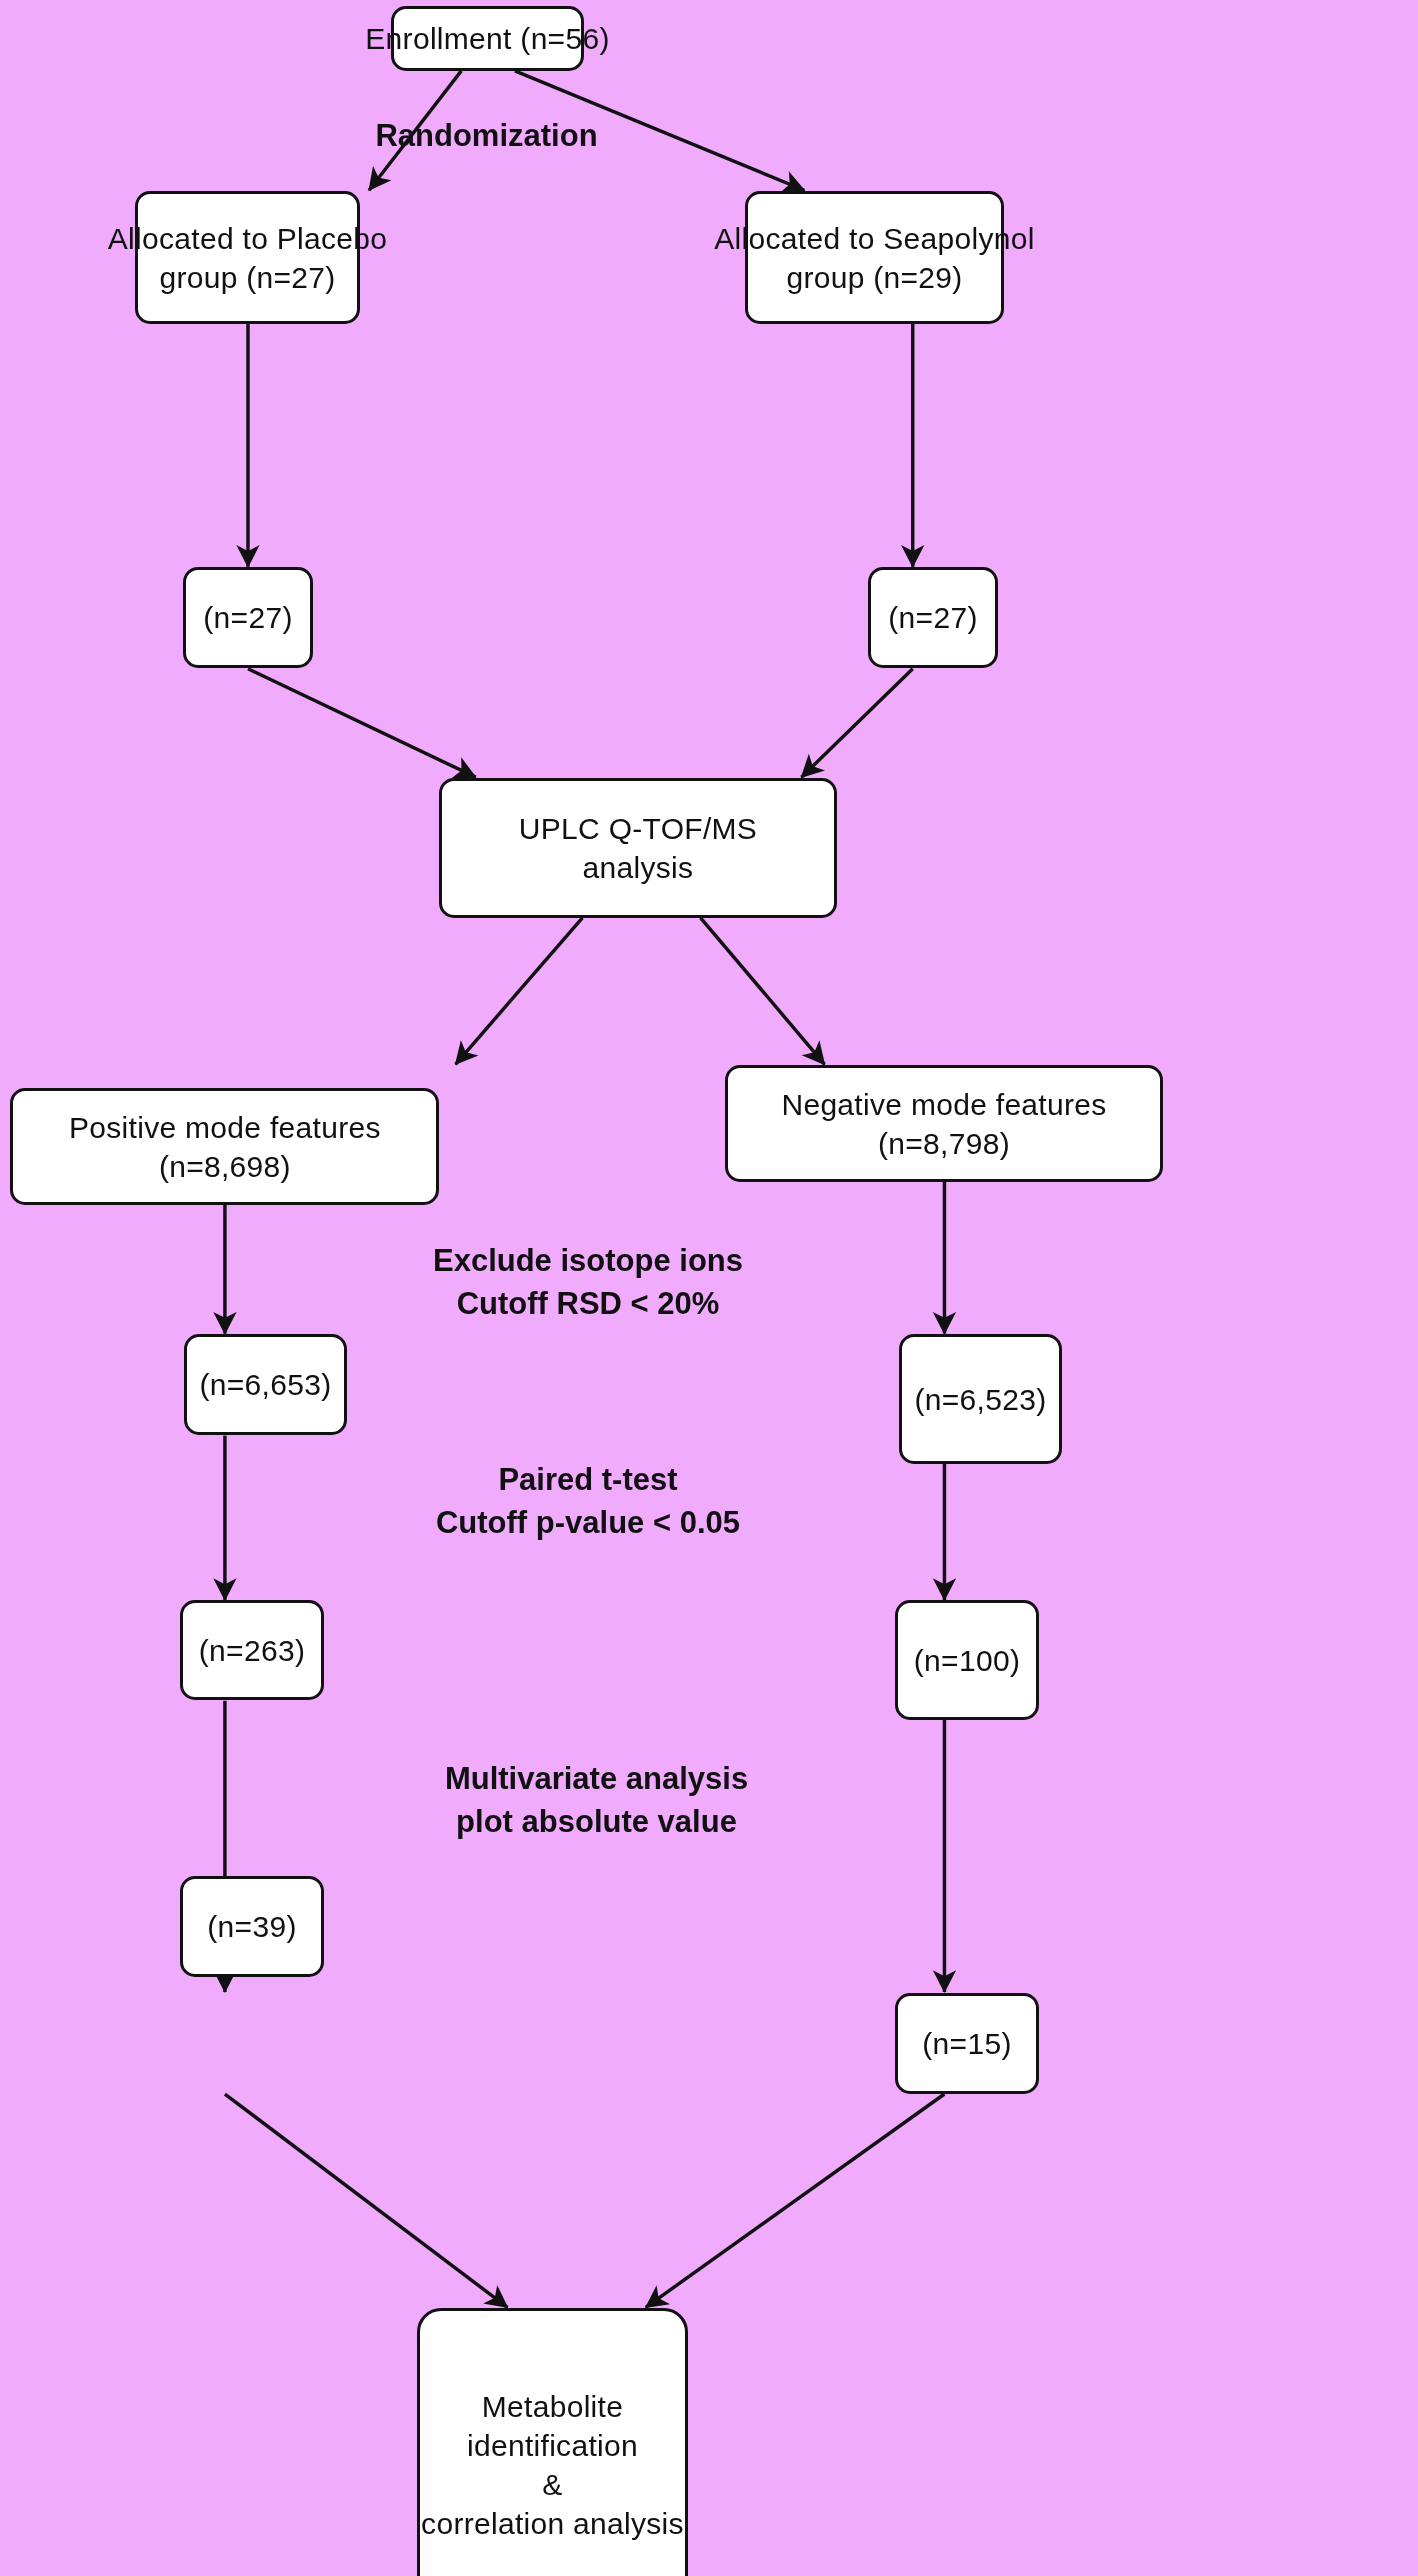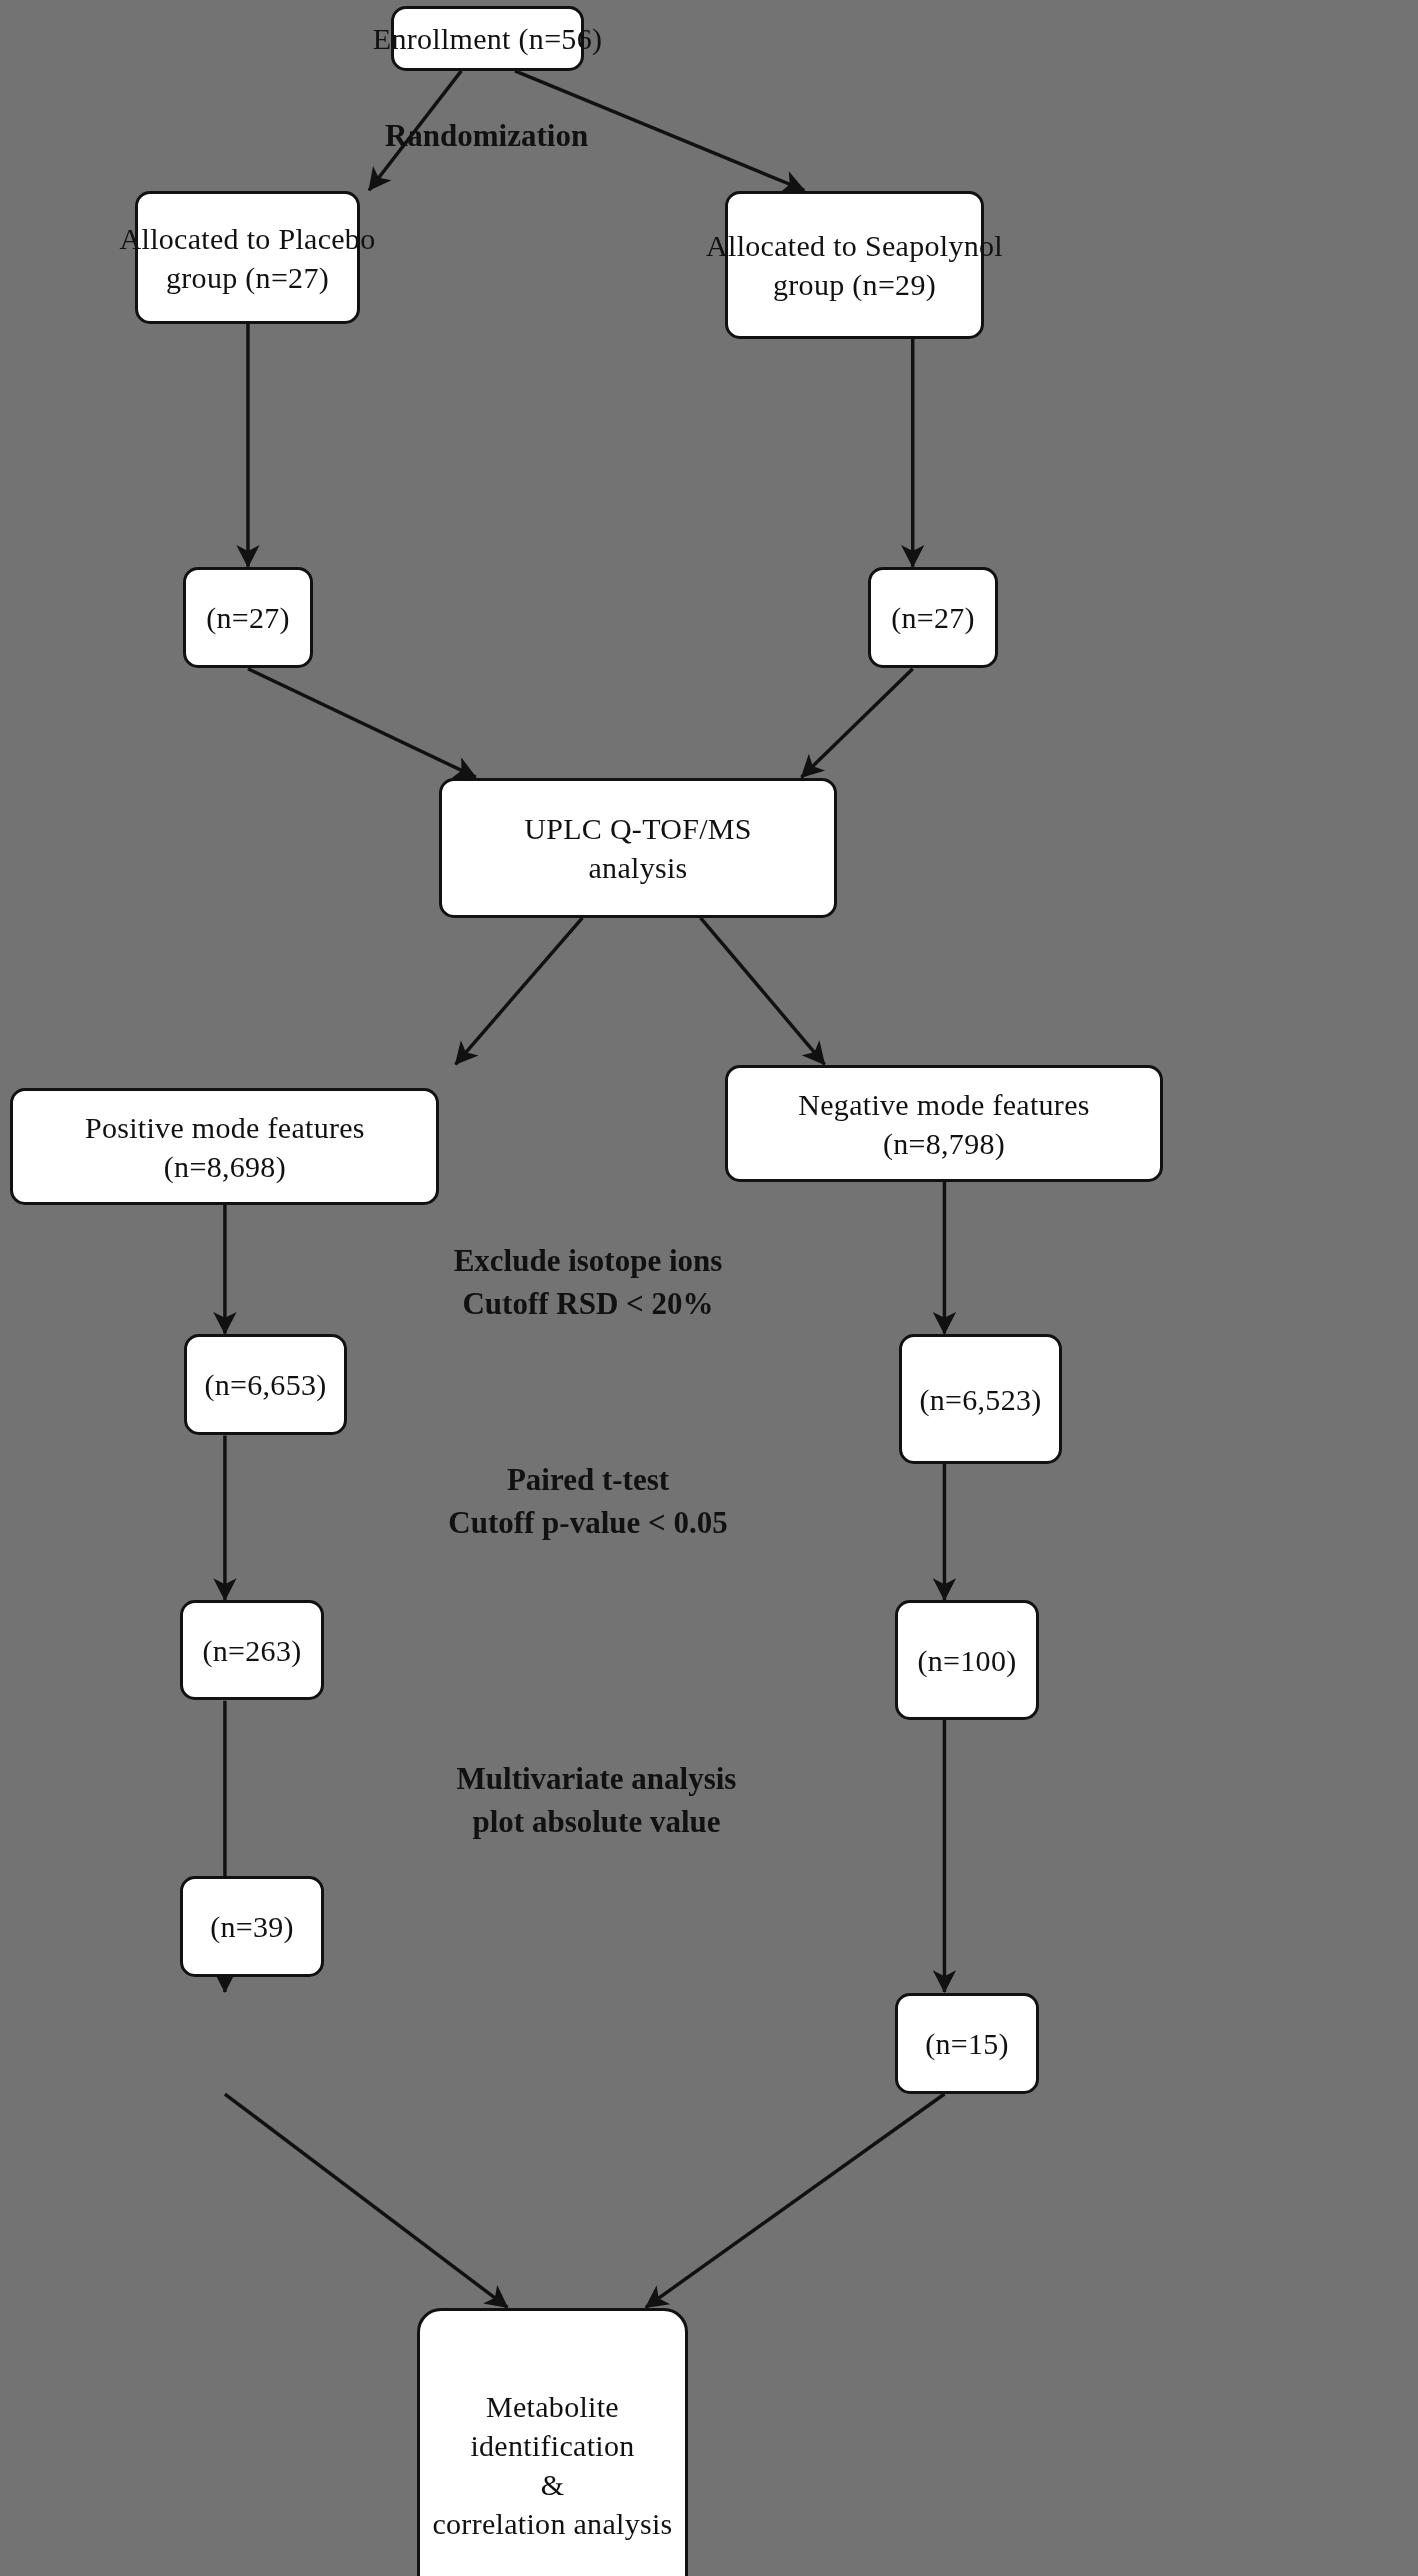--- a/index.html
+++ b/index.html
@@ -4,22 +4,22 @@
 <style>
   html, body {
     margin: 0;
     padding: 0;
     background: #ffffff;
   }
   #stage {
     position: relative;
     width: 1419px;
     height: 2576px;
-    background: #737373;
-    font-family: Liberation Serif, serif;
+    background: #f0abfc;
+    font-family: Liberation Sans, sans-serif;
     overflow: hidden;
   }
   #connectors {
     position: absolute;
     left: 0;
     top: 0;
     width: 1419px;
     height: 2576px;
     pointer-events: none;
   }
@@ -105,21 +105,21 @@
 
   <div class="node" style="left:391px; top:5.8px; width:193px; height:65px;">
     <span class="ln">Enrollment (n=56)</span>
   </div>
 
   <div class="node" style="left:135px; top:191px; width:225px; height:133px;">
     <span class="ln">Allocated to Placebo</span>
     <span class="ln">group (n=27)</span>
   </div>
 
-  <div class="node" style="left:725px; top:191px; width:259px; height:148px;align-items:center;">
+  <div class="node" style="left:745px; top:191px; width:259px; height:133px;align-items:center;">
     <span class="ln">Allocated to Seapolynol</span>
     <span class="ln">group (n=29)</span>
   </div>
 
   <div class="node" style="left:183px; top:567px; width:130px; height:101px;">
     <span class="ln">(n=27)</span>
   </div>
 
   <div class="node" style="left:868px; top:567px; width:130px; height:101px;">
     <span class="ln">(n=27)</span>

